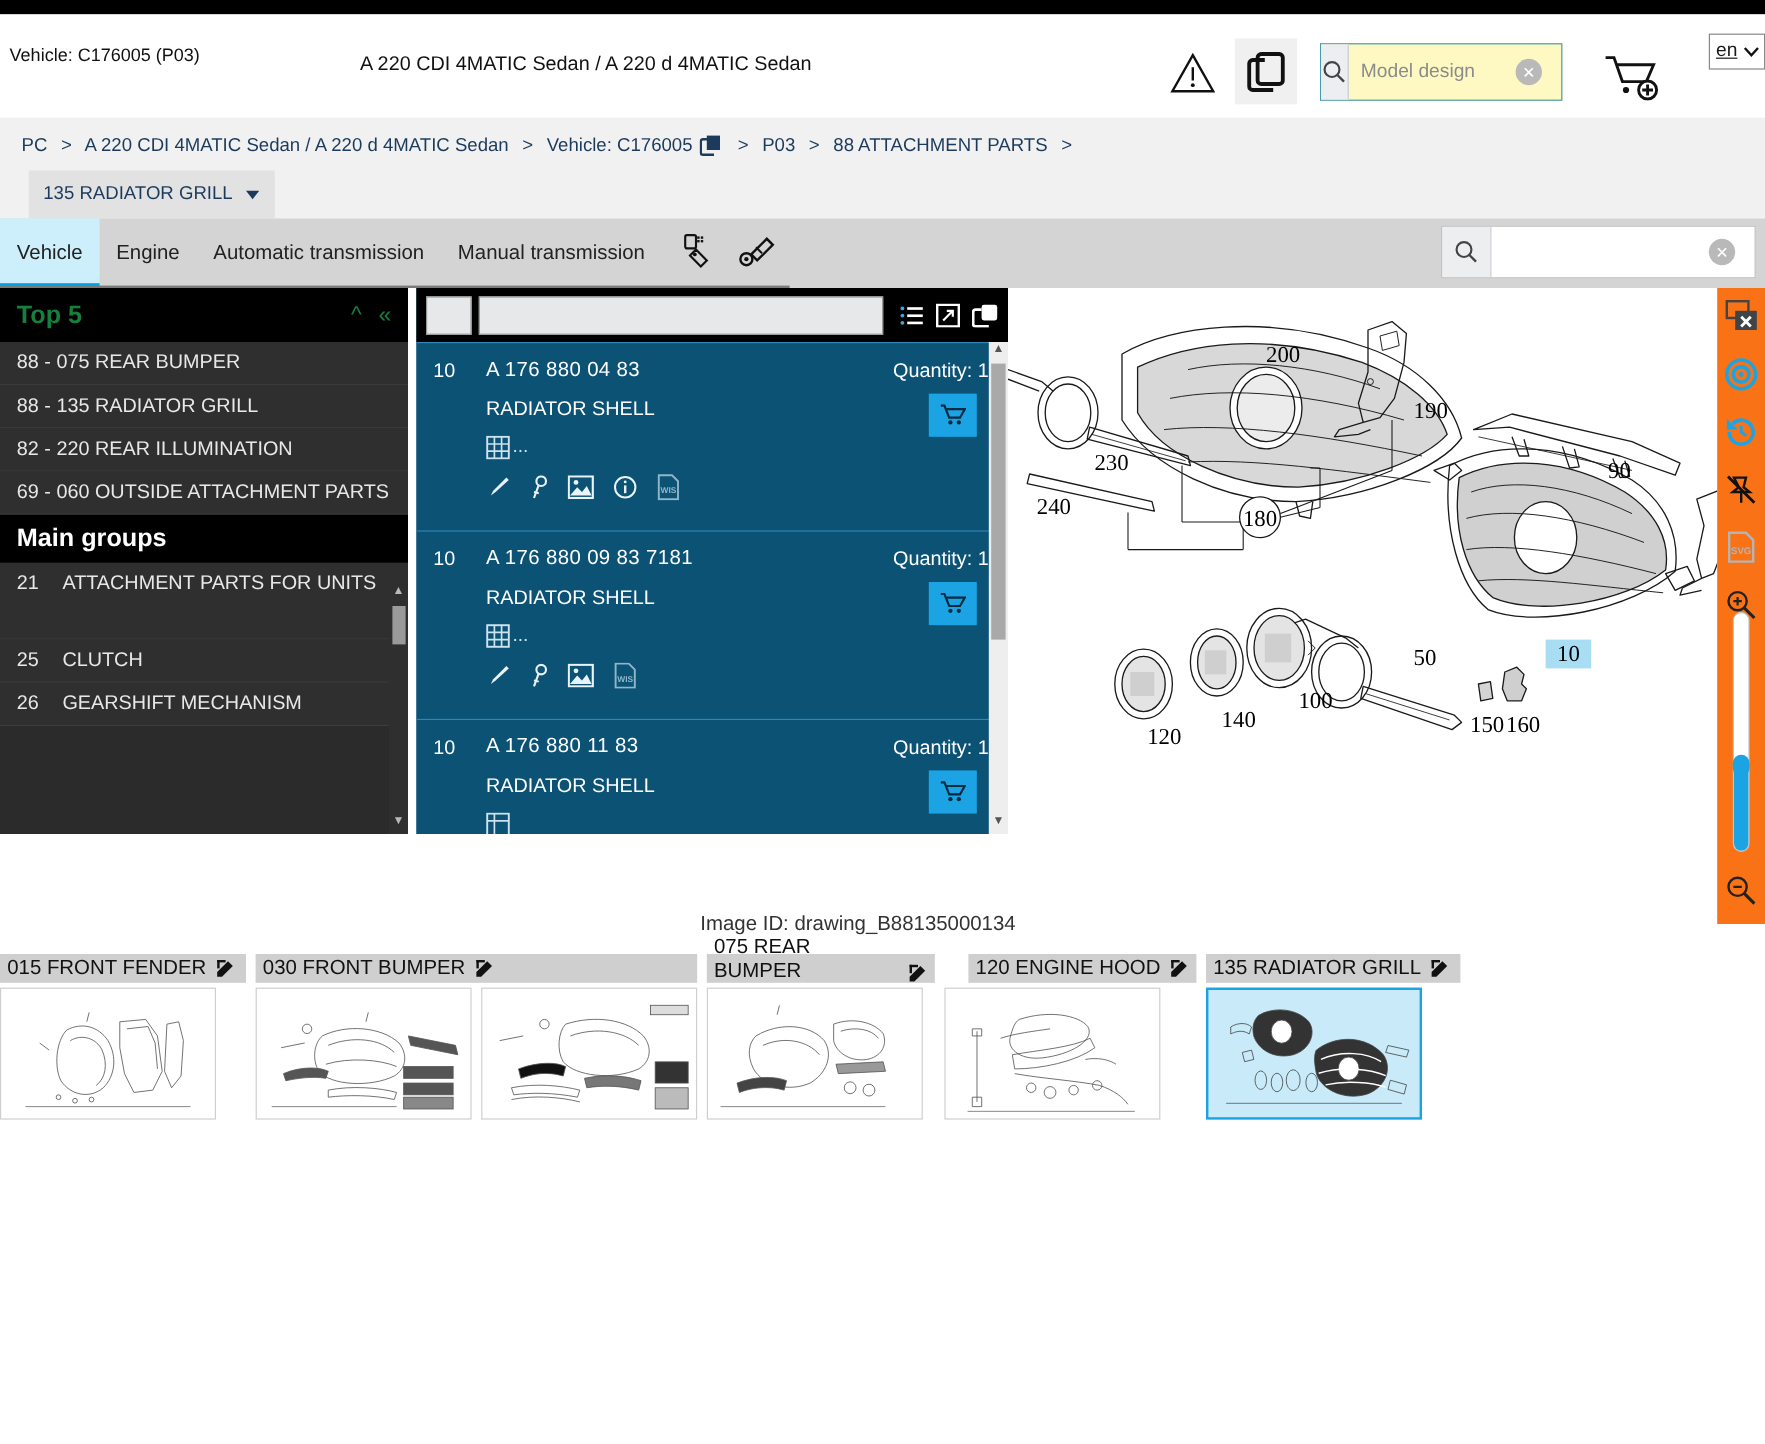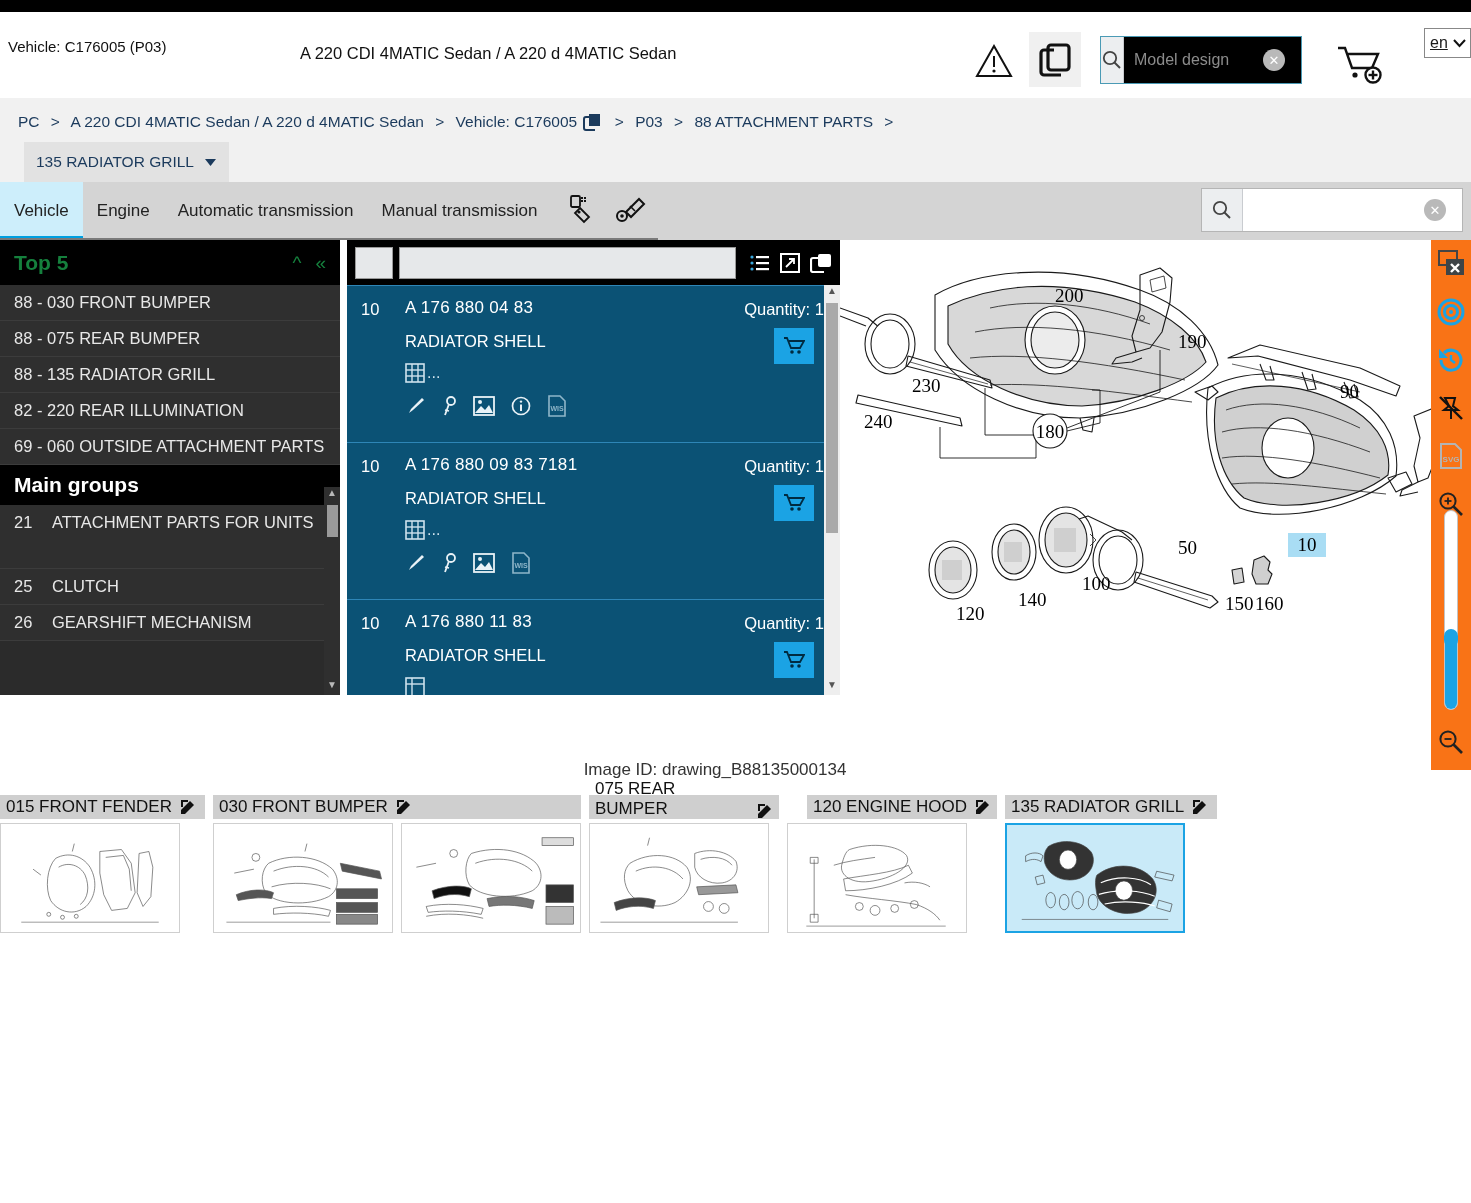--- a/index.html
+++ b/index.html
@@ -23,21 +23,21 @@
   .veh-desc { position:absolute; left:300px; top:26px; font-size:16.5px; color:#111;
               width:380px; line-height:30px; }
   .warn-icon { position:absolute; left:975px; top:32px; }
   .copy-btn {
     position:absolute; left:1029px; top:20px; width:52px; height:55px;
     background:#f0f0f0; display:flex; align-items:center; justify-content:center;
     cursor:pointer;
   }
   .model-search {
     position:absolute; left:1100px; top:24px; width:202px; height:48px;
-    border:1px solid #4a9ab5; display:flex; align-items:center; background:#000000;
+    border:1px solid #4a9ab5; display:flex; align-items:center; background:#fef9c3;
   }
   .model-search .sbtn {
     width:45px; height:100%; background:#eceef0; border-right:1px solid #c9ccd0;
     display:flex; align-items:center; justify-content:center;
   }
   .model-search input {
     flex:1; border:0; outline:0; height:100%; padding:0 10px; font-size:16px;
     color:#888; background:transparent; font-family:"Liberation Sans", sans-serif;
   }
   .model-search input::placeholder { color:#8b8b8b; }
@@ -372,23 +372,20 @@
 <div class="work">
 
   <div class="leftnav">
     <div class="nav-head">
       <span>Top 5</span>
       <span class="acts">
         <span>^</span>
         <span>«</span>
       </span>
     </div>
-    <div class="nav-item">
-        <span>88 - 030 FRONT BUMPER</span>
-      </div>
     <div class="nav-item">
         <span>88 - 075 REAR BUMPER</span>
       </div>
     <div class="nav-item">
         <span>88 - 135 RADIATOR GRILL</span>
       </div>
     <div class="nav-item">
         <span>82 - 220 REAR ILLUMINATION</span>
       </div>
     <div class="nav-item">

